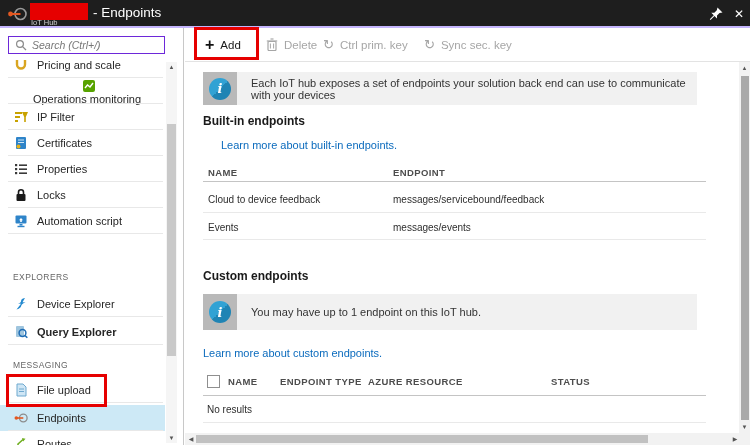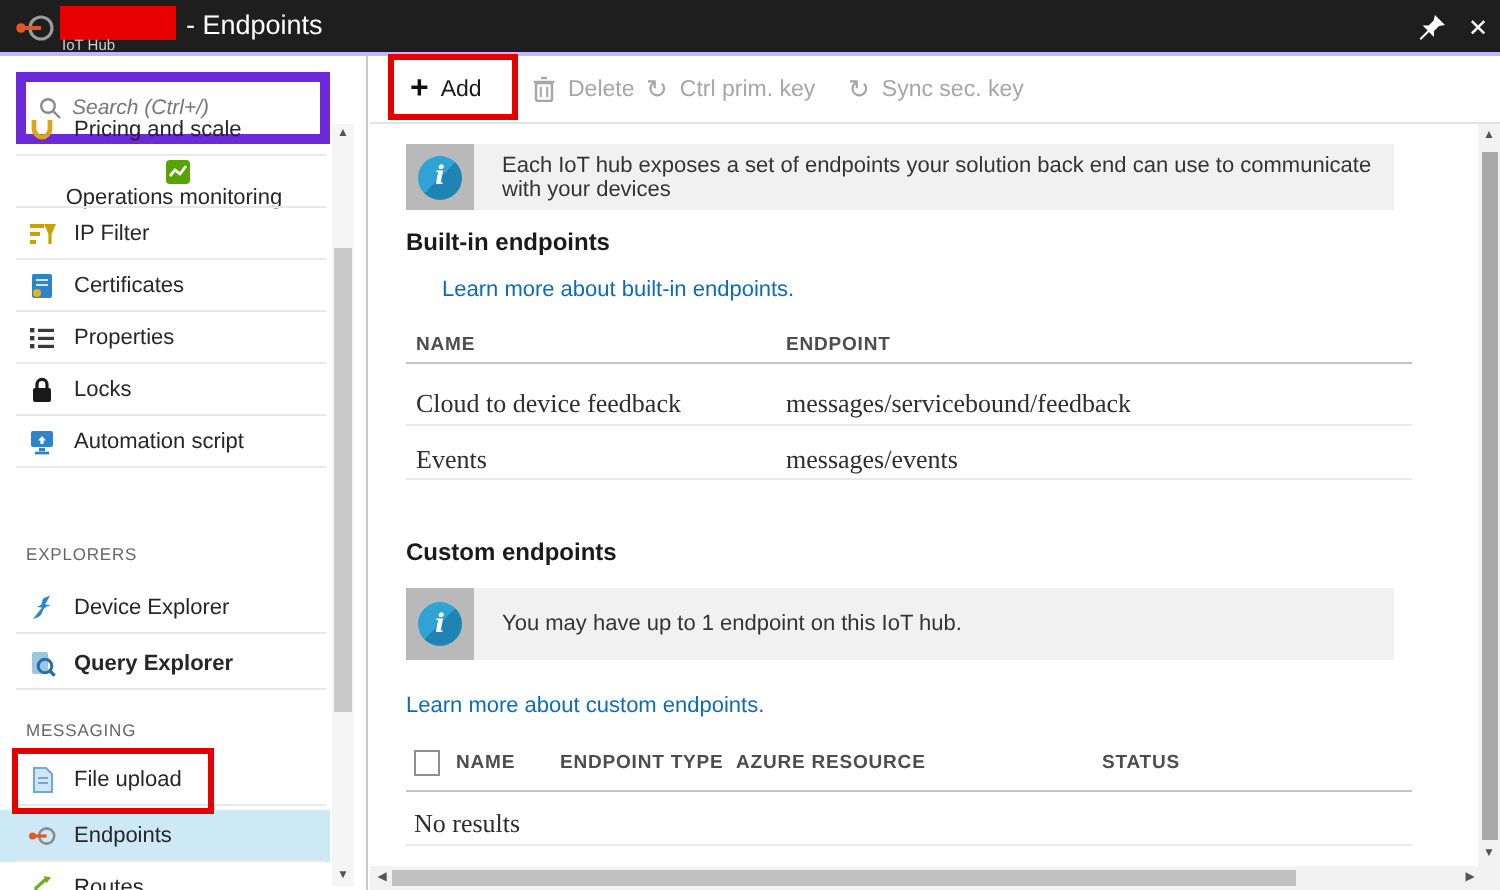--- a/index.html
+++ b/index.html
@@ -11,21 +11,21 @@
   .topbar { position:absolute; left:0; top:0; width:750px; height:28px; background:#1e1e1e; border-bottom:2px solid #c4b5fd; }
   .topbar-icon { position:absolute; left:7px; top:4px; }
   .redaction { position:absolute; left:30px; top:3px; width:58px; height:17px; background:#e60000; }
   .topbar-title { position:absolute; left:93px; top:5px; color:#fff; font-size:13.5px; }
   .topbar-sub { position:absolute; left:31px; top:18px; color:#cfcfcf; font-size:7.5px; }
   .topbar-pin { position:absolute; left:708px; top:6px; width:18px; height:18px; cursor:pointer; }
   .topbar-close { position:absolute; left:730px; top:5px; width:18px; height:18px; color:#fff; font-size:12px; text-align:center; line-height:18px; cursor:pointer; }
 
   
   .sidebar { position:absolute; left:0; top:28px; width:184px; height:417px; background:#fff; border-right:1px solid #c8c8c8; }
-  .searchbox { position:absolute; left:8px; top:8px; width:157px; height:36px; border:5px solid #6d28d9; background:#fff; display:flex; align-items:center; }
+  .searchbox { position:absolute; left:8px; top:8px; width:157px; height:18px; border:1px solid #6d28d9; background:#fff; display:flex; align-items:center; }
   .searchbox svg { margin:0 5px 0 6px; flex:none; }
   .searchbox input { border:none; outline:none; width:118px; font-size:10.5px; font-style:italic; color:#444; font-family:"Liberation Sans",sans-serif; background:transparent; }
   .searchbox input::placeholder { color:#777; }
   .side-item { position:absolute; left:0; width:165px; height:26px; display:flex; align-items:center; cursor:pointer; }
   .side-item .divider { position:absolute; left:8px; right:2px; bottom:0; border-bottom:1px solid #e8e8e8; }
   .side-item .icn { width:15px; height:15px; margin-left:13px; flex:none; display:flex; align-items:center; justify-content:center; }
   .side-item .lbl { margin-left:9px; font-size:11px; color:#262626; white-space:nowrap; }
   .side-item.selected { background:#cde9f6; }
   .side-header { position:absolute; left:13px; width:150px; font-size:8.5px; letter-spacing:.4px; color:#666; }
   .side-scroll { position:absolute; left:166px; top:34px; width:11px; height:381px; background:#f5f5f5; }
@@ -43,21 +43,21 @@
 
   
   .content { position:absolute; left:185px; top:62px; width:554px; height:371px; background:#fff; }
   .banner { position:absolute; left:18px; width:494px; background:#f1f1f1; display:flex; align-items:center; }
   .banner .ibox { width:34px; align-self:stretch; background:#b9b9b9; flex:none; display:flex; align-items:center; justify-content:center; }
   .icircle { width:22px; height:22px; border-radius:50%; background:linear-gradient(315deg,#1f84b4 50%,#31a2d4 50%); color:#fff; font-family:"DejaVu Serif",serif; font-style:italic; font-weight:bold; font-size:13px; display:flex; align-items:center; justify-content:center; }
   .banner .btxt { margin-left:14px; font-size:11px; color:#333; }
   .sec-heading { position:absolute; left:18px; font-size:12px; font-weight:bold; color:#1a1a1a; }
   .learn-link { position:absolute; left:18px; font-size:11px; color:#0b6bbd; cursor:pointer; text-decoration:none; }
   .th { position:absolute; font-size:9.5px; font-weight:bold; letter-spacing:.4px; color:#4d4d4d; }
-  .td { position:absolute; font-size:13px; color:#2e2e2e;font-family:Liberation Serif, serif; }
+  .td { position:absolute; font-size:10px; color:#2e2e2e; }
   .hline { position:absolute; left:18px; width:503px; border-top:1px solid #c4c4c4; }
   .rline { position:absolute; left:18px; width:503px; border-top:1px solid #e9e9e9; }
   .chk { position:absolute; left:22px; width:13px; height:13px; border:1px solid #8f8f8f; background:#fff; cursor:pointer; }
 
   
   .vscroll { position:absolute; left:739px; top:62px; width:11px; height:371px; background:#f2f2f2; }
   .vscroll .thumb { position:absolute; left:2px; top:14px; width:8px; height:344px; background:#a9a9a9; }
   .hscroll { position:absolute; left:185px; top:433px; width:565px; height:12px; background:#f2f2f2; }
   .hscroll .thumb { position:absolute; left:11px; top:2px; width:452px; height:8px; background:#c1c1c1; }
   .h-arrow { position:absolute; top:2px; width:10px; height:9px; font-size:6px; color:#555; text-align:center; line-height:9px; cursor:pointer; }

